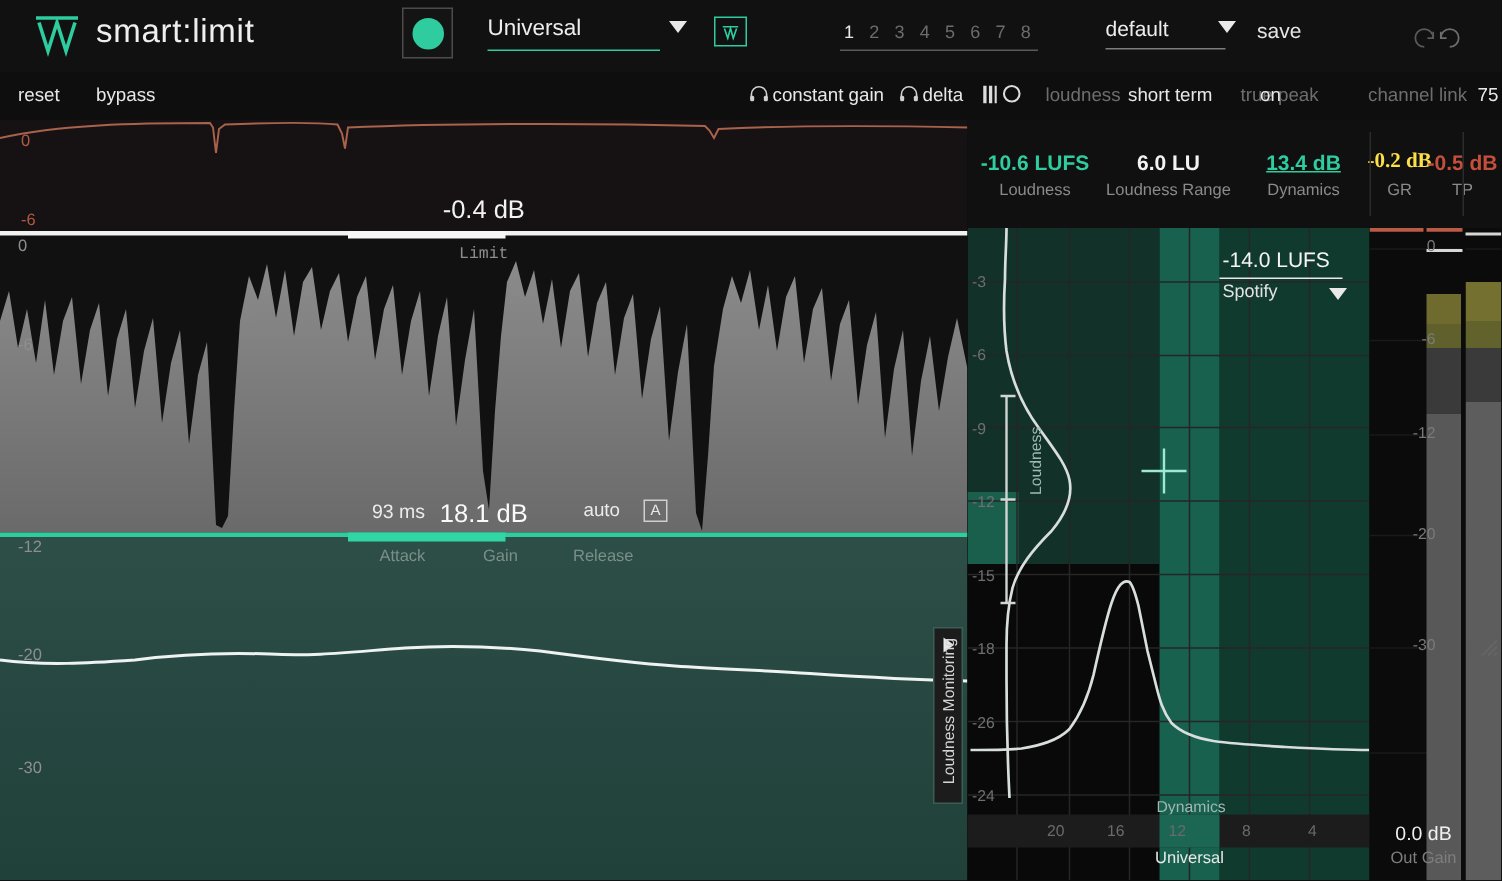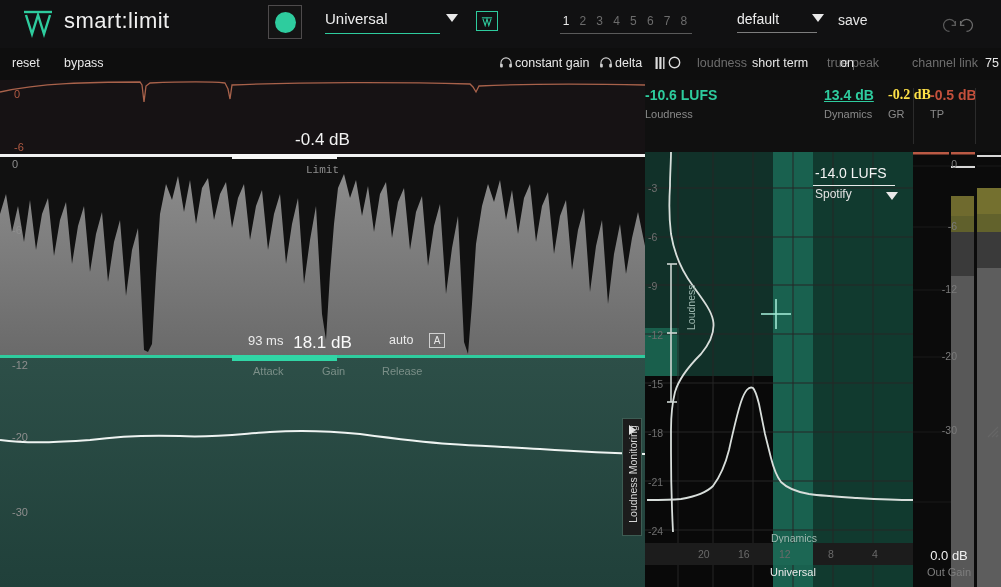--- a/index.html
+++ b/index.html
@@ -86,21 +86,21 @@
   #lm-tab { position:absolute; left:622px; top:264px; width:20px; height:118px;
             background:#1c1c1c; border:1px solid #3d5c53; }
   #lm-tab .vtxt { position:absolute; left:-49px; top:49px; width:118px; transform:rotate(-90deg);
                   font-size:10.5px; color:#d5d5d5; text-align:center; }
   #lm-tab .tri { position:absolute; left:6px; top:6px; width:0;height:0;
                  border-top:5px solid transparent;border-bottom:5px solid transparent;
                  border-left:7px solid #e8e8e8; }
 
   
   #metrics { position:absolute; left:645px; top:80px; width:356px; height:72px; background:#101010; }
-  .met { position:absolute; top:7px; text-align:left; }
+  .met { position:absolute; top:20px; text-align:center; }
   .met .v { font-size:14px; font-weight:bold; }
   .met .l { font-size:11px; color:#8a8a8a; margin-top:5px; }
   .met-div { position:absolute; top:88px; width:1px; height:56px; background:#2b2b2b; }
 
   #analyser { position:absolute; left:645px; top:152px; width:268px; height:435px;
               background:#090909; overflow:hidden; }
   .aband { position:absolute; top:0; height:435px; }
   .atick { position:absolute; left:3px; font-size:10.5px; color:#6f6f6f; }
   .xtick { position:absolute; top:548px; font-size:10.5px; color:#6a6a6a; }
   #target-val { position:absolute; left:815px; top:165px; font-size:14px; color:#f4f4f4; }
@@ -290,20 +290,24 @@
         <div class="vtxt">Loudness Monitoring</div>
       </div>
     </div>
 
   </div>
 
   <div id="metrics">
       <div class="met" style="left: 0px; width: 90px;">
         <div class="v" style="color: rgb(46, 204, 158);">-10.6 LUFS</div>
         <div class="l">Loudness</div>
+      </div>
+      <div class="met" style="left: 89px; width: 90px;">
+        <div class="v" style="color: rgb(242, 242, 242);">6.0 LU</div>
+        <div class="l">Loudness Range</div>
       </div>
       <div class="met" style="left: 179px; width: 90px;">
         <div class="v" style="color: rgb(46, 204, 158); text-decoration: underline;">13.4 dB</div>
         <div class="l">Dynamics</div>
       </div>
       <div class="met" style="left: 243px; width: 90px;">
         <div class="v" style="color: #fde047; font-family: Liberation Serif, serif;">-0.2 dB</div>
         <div class="l">GR</div>
       </div>
       <div class="met" style="left: 285px; width: 90px;">
@@ -364,21 +368,21 @@
                C 80 314, 74 326, 68 334 C 60 342, 48 345, 36 347
                C 26 348, 14 348, 2 348" stroke="#d8dedb" stroke-width="1.8" fill="none"></path>
     </svg>
 
     <div class="atick" style="top:30px;">-3</div>
     <div class="atick" style="top:79px;">-6</div>
     <div class="atick" style="top:128px;">-9</div>
     <div class="atick" style="top:177px;">-12</div>
     <div class="atick" style="top:226px;">-15</div>
     <div class="atick" style="top:275px;">-18</div>
-    <div class="atick" style="top:324px;">-21</div>
+    <div class="atick" style="top:324px;">-26</div>
     <div class="atick" style="top:373px;">-24</div>
 
     <div class="vlabel" style="left:40px;top:178px;">Loudness</div>
     <div style="position:absolute;left:126px;top:380px;font-size:10.5px;color:#9fb8b0;">Dynamics</div>
   </div>
 
   <div style="position:absolute;left:645px;top:543px;width:268px;height:22px;background:#1c1c1c;"></div>
   <div style="position:absolute;left:773px;top:543px;width:40px;height:22px;background:#1d7a63;opacity:.8;"></div>
   <div class="xtick" style="left:698px;">20</div>
   <div class="xtick" style="left:738px;">16</div>

